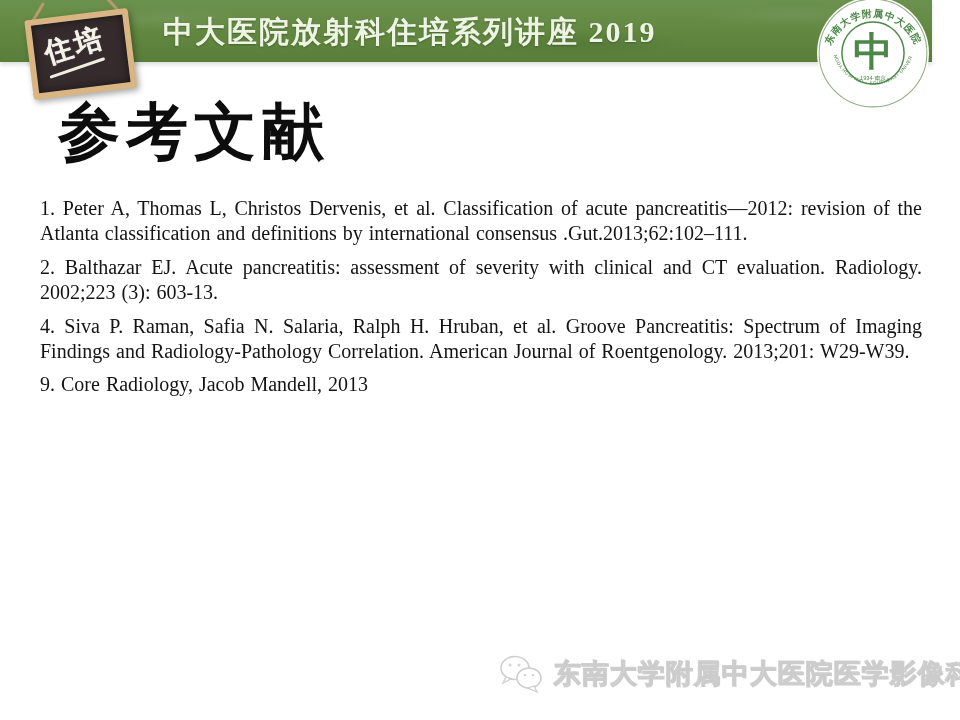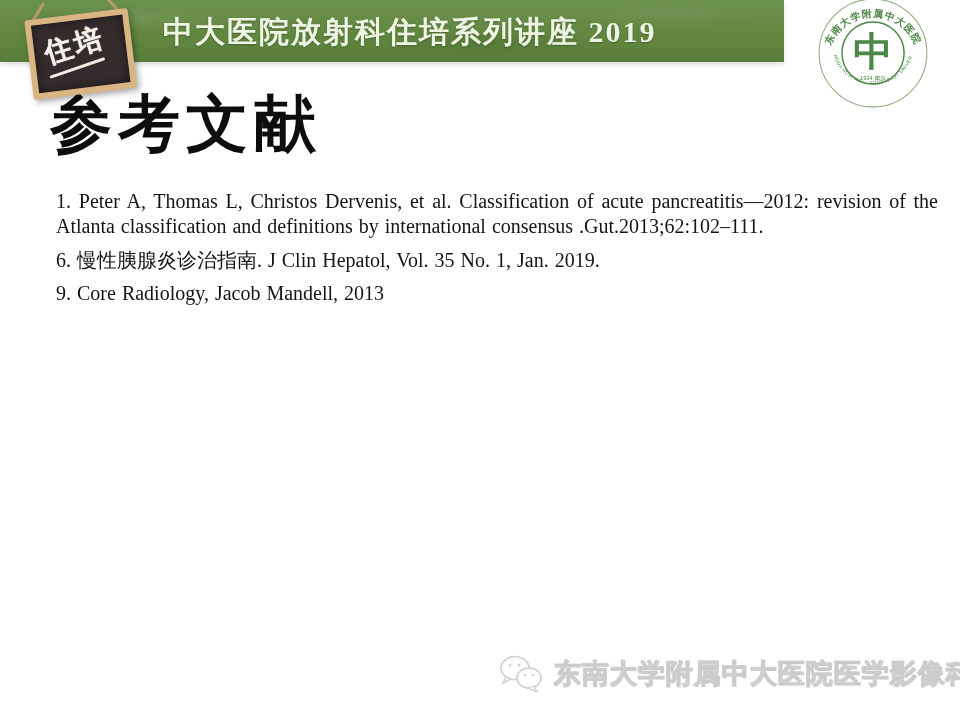--- a/index.html
+++ b/index.html
@@ -2,21 +2,21 @@
 <html><head>
 <meta charset="utf-8">
 <style>
   html,body{margin:0;padding:0;background:#888;}
   .slide{
     position:relative;width:960px;height:720px;background:#ffffff;
     overflow:hidden;font-family:"Liberation Serif","DejaVu Serif",serif;
   }
   
   .header{
-    position:absolute;top:0;left:0;width:784px;height:62px;
+    position:absolute;top:0;left:0;width:932px;height:62px;
     background:linear-gradient(180deg,#6b9150 0%,#61873f 55%,#597e3a 100%);
     box-shadow:0 3px 4px rgba(0,0,0,0.12);
   }
   .header:after{ 
     content:"";position:absolute;inset:0;
     background:
       radial-gradient(120px 18px at 18% 30%,rgba(255,255,255,.07),transparent 70%),
       radial-gradient(160px 20px at 62% 70%,rgba(0,0,0,.08),transparent 70%),
       radial-gradient(140px 16px at 85% 25%,rgba(255,255,255,.06),transparent 70%);
   }
@@ -43,26 +43,26 @@
     text-shadow:0 0 1px #fff;
   }
   .chalk-line{
     position:absolute;left:12px;top:46px;width:58px;height:3px;background:#efece2;
     transform:rotate(-12deg);border-radius:2px;
   }
   
   .logo{position:absolute;left:816px;top:-4px;width:114px;height:114px;z-index:6;}
   
   .page-title{
-    position:absolute;left:42px;top:74px;margin:8px;
+    position:absolute;left:42px;top:74px;margin:16px;
     font-family:"Liberation Sans","DejaVu Sans",sans-serif;
     font-size:62px;font-weight:900;letter-spacing:6px;color:#0d0d0d;
   }
   
-  .refs{position:absolute;left:40px;top:189px;width:882px;margin-left:16px;}
+  .refs{position:absolute;left:40px;top:196px;width:882px;}
   .refs p{
     margin:0 0 8px 0;font-size:20px;line-height:25.4px;color:#141414;
     text-align:justify;word-spacing:1px;
   }
   
   .footer{
     position:absolute;left:496px;top:653px;display:flex;align-items:center;gap:8px;
   }
   .watermark-text{
     font-family:"Liberation Sans","DejaVu Sans",sans-serif;
@@ -104,21 +104,22 @@
     </text>
     <circle cx="55" cy="55" r="30" fill="none" stroke="#4b8746" stroke-width="1.4"></circle>
     <text x="55" y="67" text-anchor="middle" font-family="'Liberation Serif',serif" font-size="38" font-weight="bold" fill="#4b8746">中</text>
     <text x="55" y="81" text-anchor="middle" font-family="'Liberation Sans',sans-serif" font-size="5.5" fill="#4b8746">1934·南京</text>
   </svg>
 
   <h1 class="page-title">参考文献</h1>
 
   <div class="refs">
     <p>1. Peter A, Thomas L, Christos Dervenis, et al. Classification of acute pancreatitis—2012: revision of the Atlanta classification and definitions by international consensus .Gut.2013;62:102–111.</p>
-    <p>6. 慢性胰腺炎诊治指南. J Clin Hepatol, Vol. 35 No. 1, Jan. 2019.</p>
+    <p>2. Balthazar EJ. Acute pancreatitis: assessment of severity with clinical and CT evaluation. Radiology. 2002;223 (3): 603-13.</p>
+    <p>4. Siva P. Raman, Safia N. Salaria, Ralph H. Hruban, et al. Groove Pancreatitis: Spectrum of Imaging Findings and Radiology-Pathology Correlation. American Journal of Roentgenology. 2013;201: W29-W39.</p>
     <p>9. Core Radiology, Jacob Mandell, 2013</p>
   </div>
 
   <div class="footer">
     <svg width="50" height="42" viewBox="0 0 50 42">
       <ellipse cx="19" cy="15" rx="14" ry="11.5" fill="#ffffff" stroke="#cfcfcf" stroke-width="1.6"></ellipse>
       <path d="M 10 24 L 7 30 L 15 26 Z" fill="#ffffff" stroke="#cfcfcf" stroke-width="1.3"></path>
       <circle cx="14" cy="12" r="1.5" fill="#d4d4d4"></circle>
       <circle cx="23" cy="12" r="1.5" fill="#d4d4d4"></circle>
       <ellipse cx="33" cy="25" rx="12" ry="10" fill="#ffffff" stroke="#cfcfcf" stroke-width="1.6"></ellipse>

